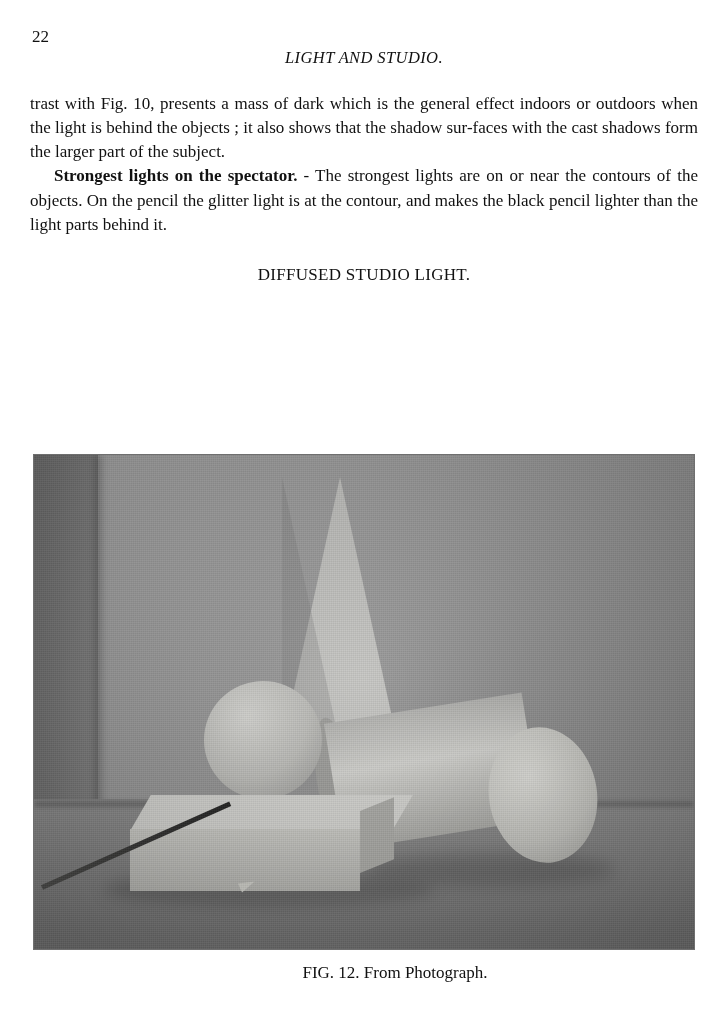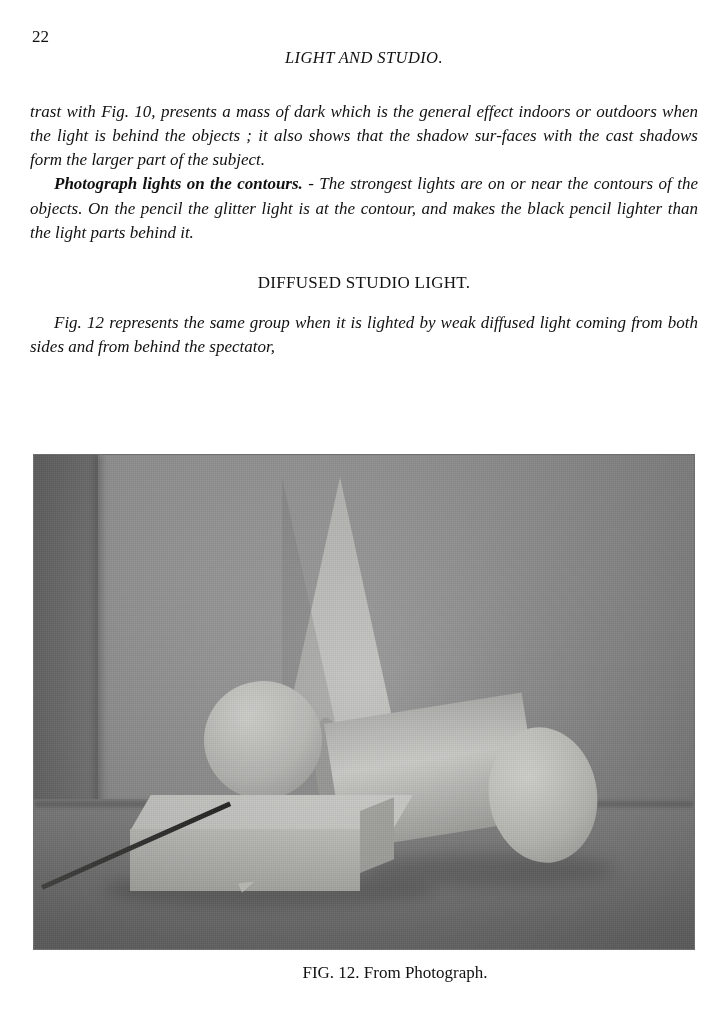--- a/index.html
+++ b/index.html
@@ -44,22 +44,21 @@
     position: absolute;
     left: 30px;
     top: 84px;
     width: 668px;
     font-size: 17px;
     line-height: 1.42;
     text-align: justify;
     text-justify: inter-word;
   }
   .para {
-    margin: 16px 0 0 0;
-    font-style: italic;
+    margin: 8px 0 0 0;
   }
   .para + .para {
     margin-top: 0px;
   }
   .indent {
     text-indent: 24px;
   }
   .runin {
     font-weight: bold;
   }
@@ -254,25 +253,24 @@
 
   <div class="page-number">22</div>
 
   <div class="running-head">LIGHT AND STUDIO.</div>
 
   <div class="body-text">
 
     <p class="para">trast with Fig. 10, presents a mass of dark which is the general effect indoors or outdoors when the light is behind the objects ; it also shows that the shadow sur-faces with the cast shadows form the larger part of the subject.</p>
 
 
-    <p class="para indent"><span class="runin">Photograph lights on the contours.</span><span> - The strongest lights are on or near the contours of the objects. On the pencil the glitter light is at the contour, and makes the black pencil lighter than the light parts behind it.</span></p>
+    <p class="para indent"><span class="runin">Strongest lights on the spectator.</span><span> - The strongest lights are on or near the contours of the objects. On the pencil the glitter light is at the contour, and makes the black pencil lighter than the light parts behind it.</span></p>
 
     <p class="section-heading">DIFFUSED STUDIO LIGHT.</p>
 
-    <p class="para indent">Fig. 12 represents the same group when it is lighted by weak diffused light coming from both sides and from behind the spectator,</p>
 
   </div>
 
   <div class="figure-wrap">
     <div class="figure-image">
       <div class="wall-left"></div>
       <div class="wall-right"></div>
       <div class="wall-corner"></div>
       <div class="floor"></div>
       <div class="floor-edge"></div>

